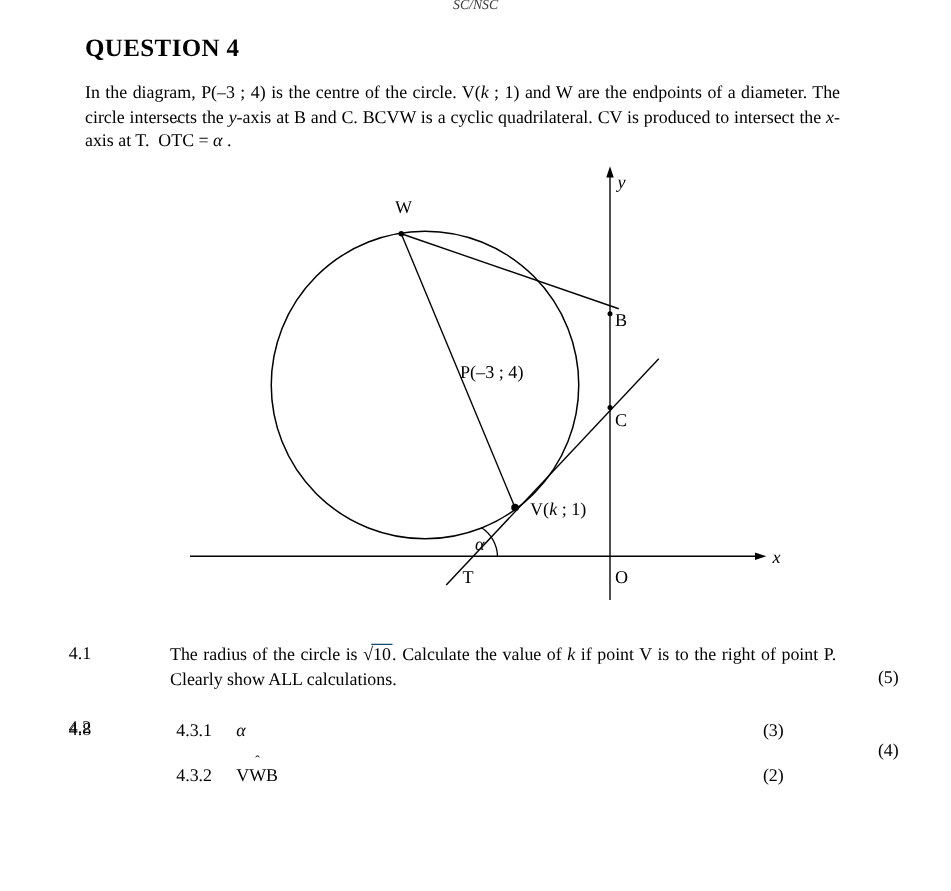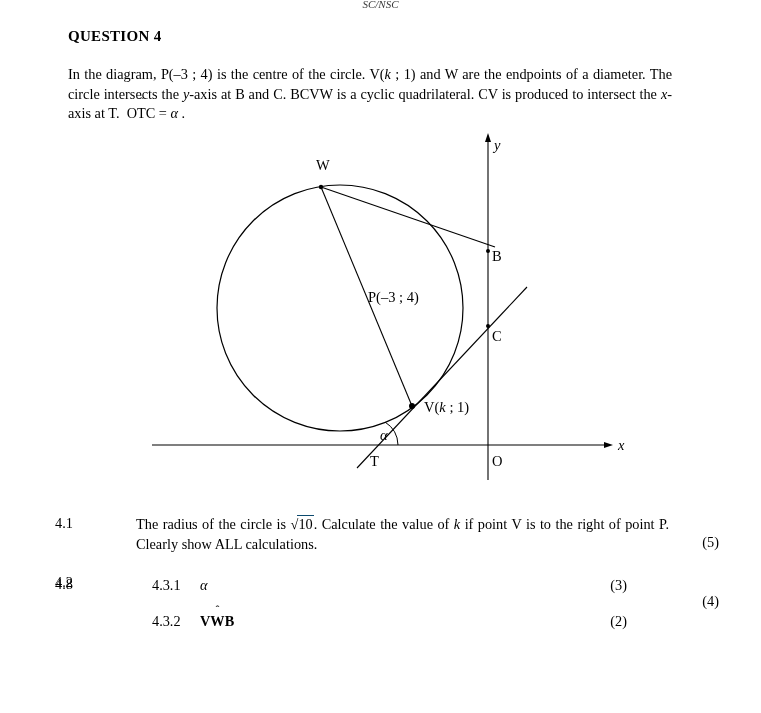--- a/index.html
+++ b/index.html
@@ -28,21 +28,21 @@
     text-align: center;
     font-style: italic;
     font-size: 11px;
     color: #3a3a3a;
   }
   .q-title {
     position: absolute;
     top: 28px;
     left: 68px;
     font-weight: bold;
-    font-size: 15px;
+    font-size: 20px;
     letter-spacing: 0.3px;
   }
   .intro {
     position: absolute;
     top: 65px;
     left: 68px;
     width: 604px;
     font-size: 14.3px;
     line-height: 19.5px;
     text-align: justify;
@@ -83,21 +83,21 @@
     text-align: justify;
   }
   .marks {
     position: absolute;
     right: 42px;
     font-size: 14.3px;
   }
   .sub {
     position: relative;
     margin-top: 10px;
-    margin-left: 16px;
+    margin-left: 5px;
   }
   .sub .snum {
     position: absolute;
     left: 0;
     top: 0;
     font-size: 14.3px;
   }
   .sub .sbody {
     margin-left: 48px;
     font-size: 14.3px;
@@ -200,20 +200,20 @@
       <div class="qbody">
 
         <div class="sub" style="margin-top:18px;">
           <span class="snum">4.3.1</span>
           <span class="sbody ital" style="display:inline-block;">α</span>
           <span class="marks" style="top:0;">(3)</span>
         </div>
 
         <div class="sub" style="margin-top:16px;">
           <span class="snum">4.3.2</span>
-          <span class="sbody" style="display:inline-block;font-weight:bold;">V<span class="hat">W<span class="hatmark">̂</span></span>B</span>
+          <span class="sbody" style="display:inline-block;">V<span class="hat">W<span class="hatmark">̂</span></span>B</span>
           <span class="marks" style="top:0;">(2)</span>
         </div>
       </div>
     </div>
 
   </div>
 </div>
 
 </body></html>

